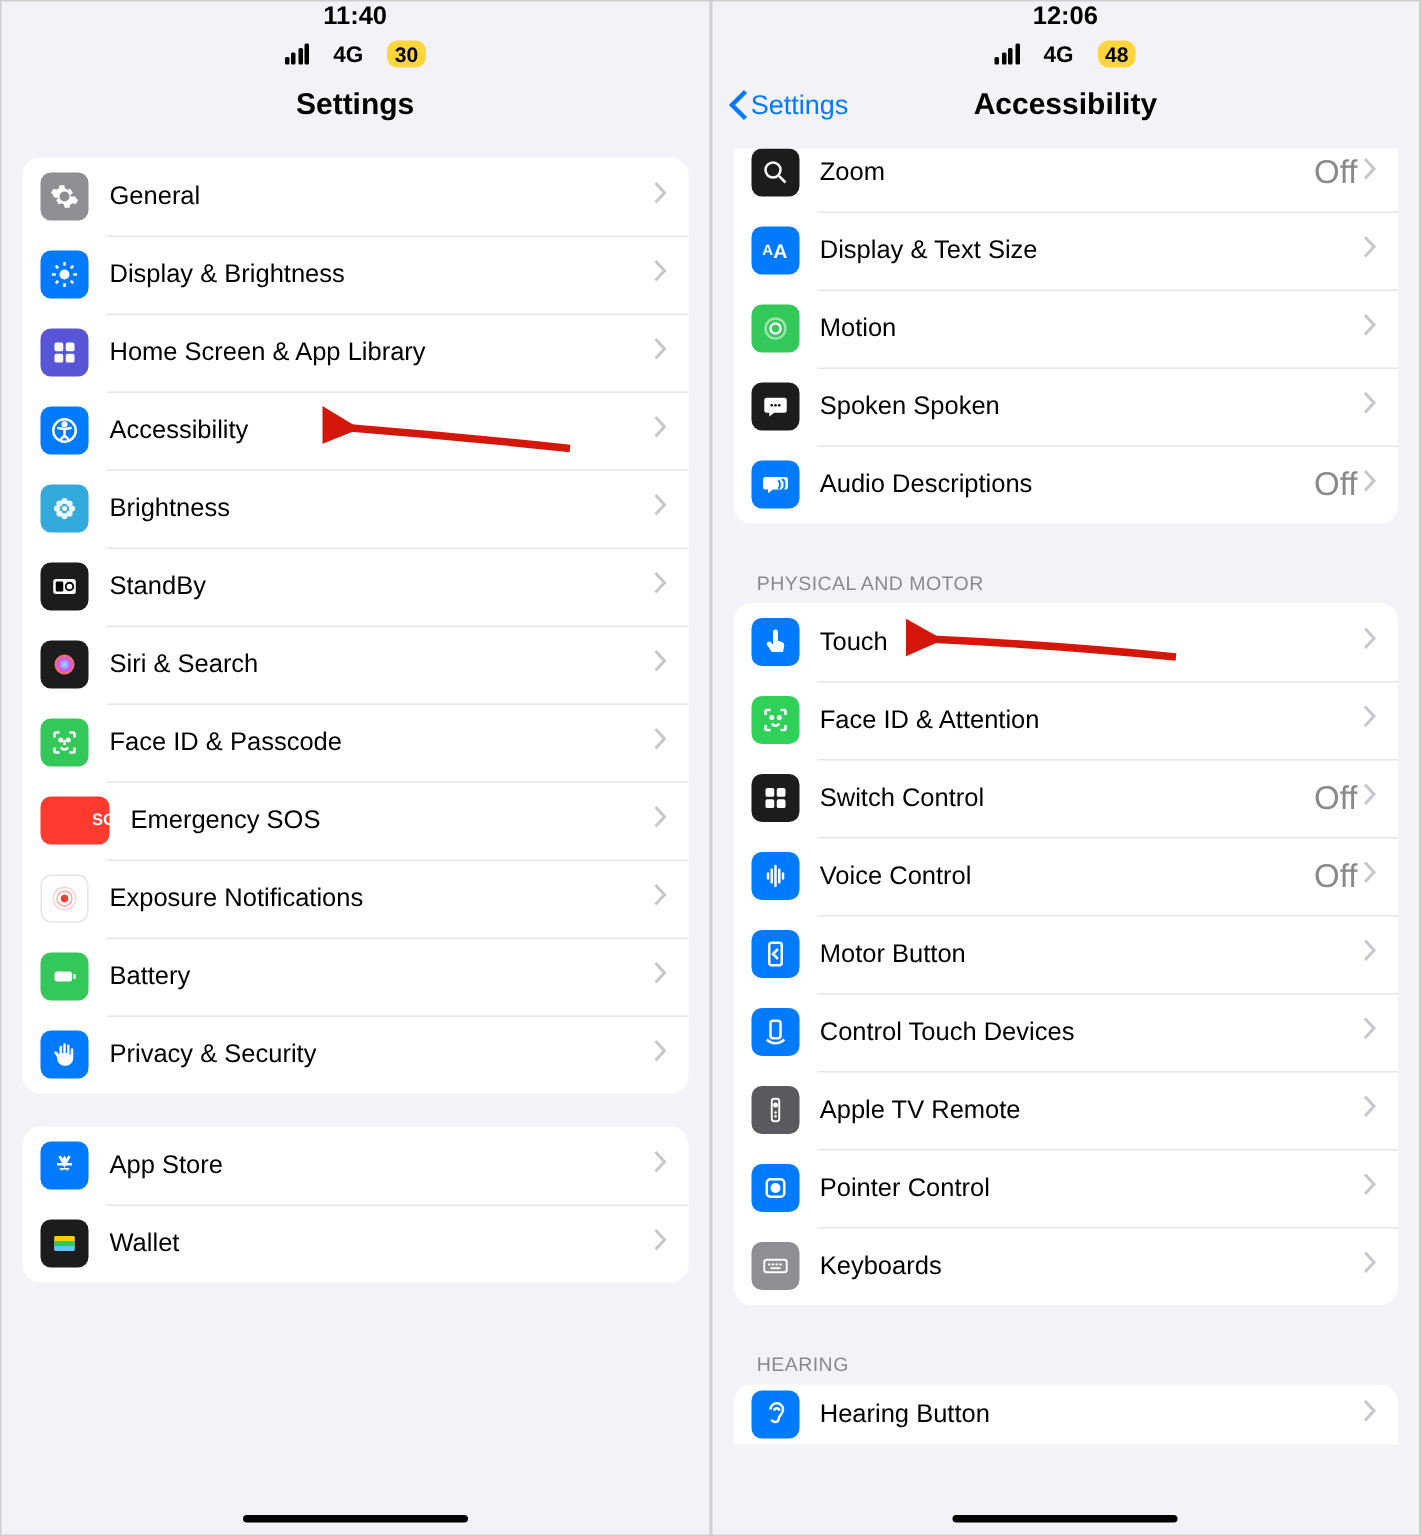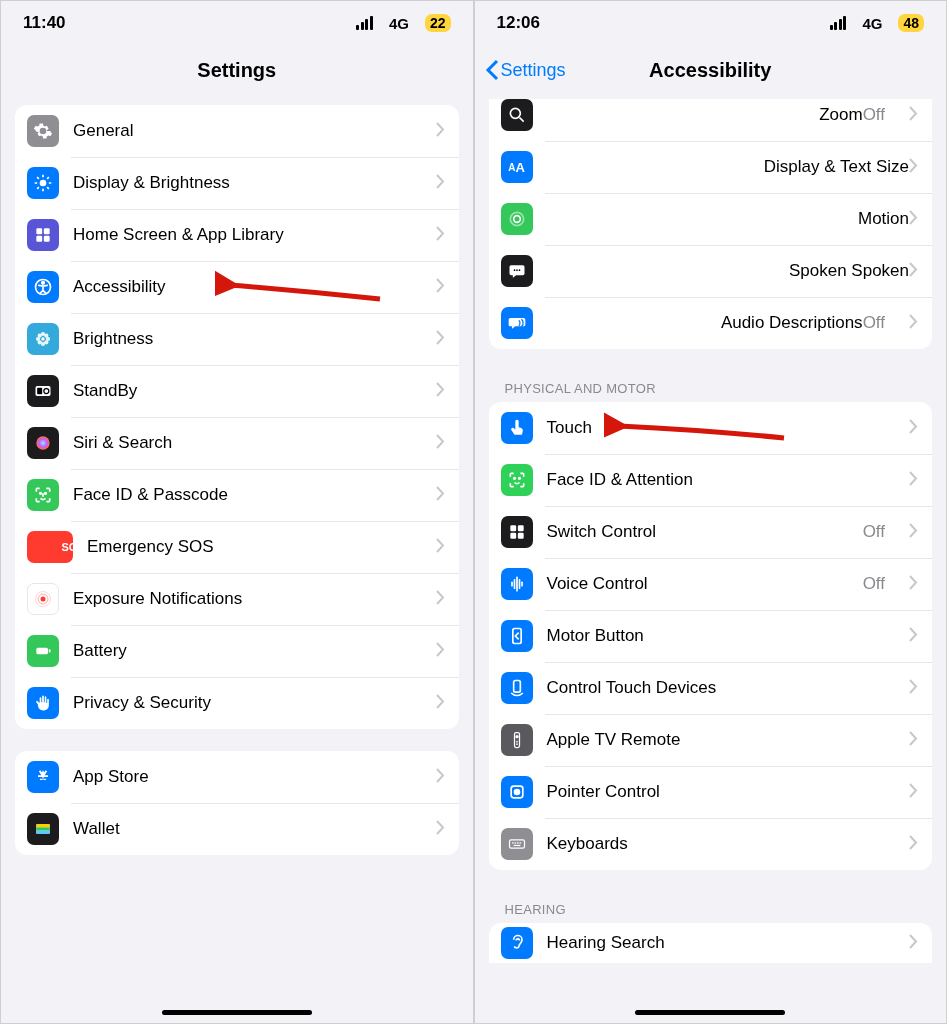--- a/index.html
+++ b/index.html
@@ -23,20 +23,21 @@
   
   .statusbar {
     height: 44px;
     display: flex;
     align-items: center;
     justify-content: space-between;
     padding: 0 22px;
     font-size: 17px;
     font-weight: 600;
     color: #000;
+    flex-direction: column;
   }
   .statusbar .right { display:flex; align-items:center; gap:16px; font-size:15px; font-weight:600;}
   .signal { display:inline-flex; align-items:flex-end; gap:1.5px; }
   .signal i { width:3px; background:#000; display:inline-block; border-radius:1px;}
   .signal i:nth-child(1){height:5px;}
   .signal i:nth-child(2){height:8px;}
   .signal i:nth-child(3){height:11px;}
   .signal i:nth-child(4){height:14px;}
   .battery { background:#ffd53e; color:#000; border-radius:7px; padding:1px 5px; font-weight:700; font-size:14px;}
   .navbar {
@@ -79,39 +80,39 @@
   .icon {
     width:32px; height:32px; border-radius:7px;
     display:flex; align-items:center; justify-content:center;
     flex-shrink:0;
     margin-right:14px;
     color:#fff;
     font-size:16px;
   }
   .icon svg { width:20px; height:20px; }
   .label { flex:1; font-size:17px; color:#000; }
-  .value { font-size:17px; color:#8a8a8e; margin-right:24px;}
+  .value { font-size:22px; color:#8a8a8e; margin-right:4px;}
   .chevron { color:#c7c7cc; flex-shrink:0;}
   .chevron svg{width:9px;height:15px;}
   .section-header {
     font-size:13px; color:#8a8a8e;
     text-transform:uppercase;
     letter-spacing:0.3px;
     padding: 10px 30px 6px 30px;
   }
   .arrow-annot {
     position:absolute;
     pointer-events:none;
   }
   .home-indicator{
     position:absolute;
     bottom:8px; left:50%; transform:translateX(-50%);
     width:150px; height:5px; background:#000; border-radius:3px;
   }
-  .clip-top { margin-top: 4px; text-align: right; }
+  .clip-top { margin-top: 4px; }
   .clip-top .row:first-child { min-height: 42px; padding-top: 0; }
   .clip-top .row:first-child .icon { margin-top: -10px; }
   .clip-top .row:first-child .label,
   .clip-top .row:first-child .value,
   .clip-top .row:first-child .chevron { margin-top:-10px;}
   
   .bg-gray{background:#8e8e93;}
   .bg-blue{background:#007aff;} .bg-lblue{background:#34aadc;}
   .bg-purple{background:#5856d6;} .bg-black{background:#1c1c1e;}
   .bg-green{background:#34c759;}
@@ -132,21 +133,21 @@
   <div class="statusbar">
     <span>11:40</span>
     <span class="right">
       <span class="signal">
           <i></i>
           <i></i>
           <i></i>
           <i></i>
         </span>
       <span>4G</span>
-      <span class="battery">22</span>
+      <span class="battery">30</span>
     </span>
   </div>
   <div class="navbar">
     <span class="title">Settings</span>
   </div>
   <div class="content">
 
     <div class="group">
       <div class="row">
         <span class="icon bg-gray">
@@ -579,21 +580,21 @@
 
     <div class="section-header">Hearing</div>
     <div class="group tight cut-bottom">
       <div class="row">
         <span class="icon bg-blue">
             <svg viewBox="0 0 24 24" fill="none" stroke="#fff" stroke-width="2">
               <path d="M8 8a5 5 0 0110 0c0 3-2 4-3 6s0 4-3 4-3-2-3-2"></path>
               <path d="M11 9a2 2 0 014 0"></path>
             </svg>
           </span>
-        <span class="label">Hearing Search</span>
+        <span class="label">Hearing Button</span>
         <span class="chevron"><svg viewBox="0 0 9 15" fill="none" stroke="currentColor" stroke-width="2">
               <path d="M1 1l6 6.5L1 14"></path>
             </svg></span>
       </div>
     </div>
 
   </div>
   <div class="home-indicator"></div>
 </div>
 

